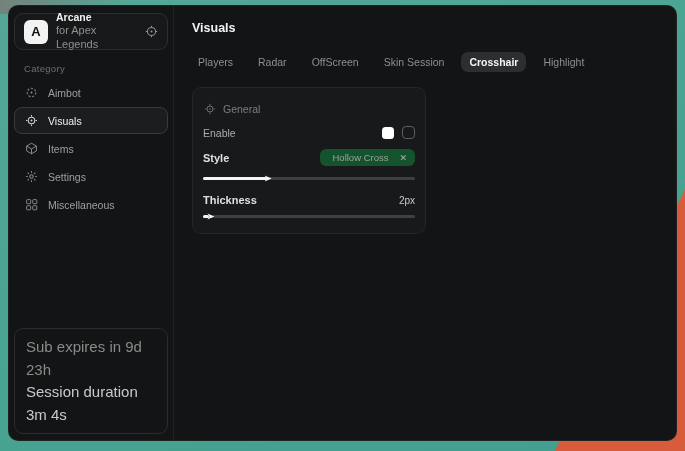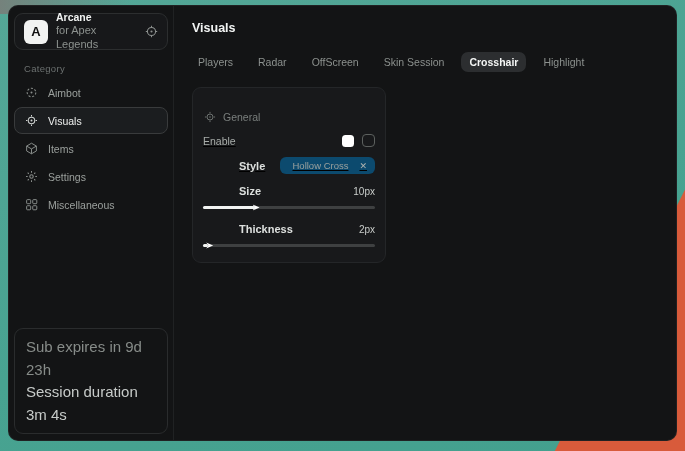--- a/index.html
+++ b/index.html
@@ -56,35 +56,35 @@
   }
   .sb-footer .l1 { color:#878c89; }
   .sb-footer .l2 { color:#c7cbc9; }
   
   .main { flex:1; padding:14px 16px; }
   .page-title { font-size:12.5px; font-weight:bold; color:#f2f4f3; margin:1px 0 17px 2px; }
   .tabs { display:flex; gap:9px; align-items:flex-start; margin:0 0 15px 0; }
   .tab { font-size:10.5px; color:#8c918e; padding:4px 8px; border-radius:7px; cursor:pointer; white-space:nowrap; }
   .tab.active { background:#2c2e30; color:#f4f6f5; font-weight:bold; }
   .panel {
-    width:194px; background:#18191b; border:1px solid #242628; border-radius:9px;
-    padding:22px 10px 13px 10px; margin-left:2px;
+    width:234px; background:#18191b; border:1px solid #242628; border-radius:9px;
+    padding:14px 10px 13px 10px; margin-left:2px;
   }
   .panel-header { display:flex; align-items:center; gap:7px; color:#7a7f7d; font-size:10.5px; margin:1px 0 11px 1px; }
   .panel-header .icn { display:flex; color:#6f7472; }
-  .row { display:flex; justify-content:space-between; align-items:center;text-decoration:underline; }
+  .row { display:flex; justify-content:space-between; align-items:center; }
   .row-enable { margin-bottom:10px; }
   .lbl-dim { font-size:10.5px; color:#a9aeab; }
-  .lbl { font-size:11px; font-weight:bold; color:#dde0de;margin-left:36px; }
+  .lbl { font-size:11px; font-weight:bold; color:#dde0de; }
   .controls { display:flex; align-items:center; gap:8px; }
   .swatch { width:12px; height:12px; border-radius:3.5px; cursor:pointer; }
   .checkbox { width:13px; height:13px; border-radius:4px; border:1.5px solid #5c605e; cursor:pointer; }
   .row-style { margin-bottom:11px; }
   .chip {
-    background:#0c4a6e; border-radius:6px; height:17px;
+    background:#14532d; border-radius:6px; height:17px;
     display:flex; align-items:center; gap:11px; padding:0 8px 0 12px;
     font-size:9.5px; color:#9aa09d; cursor:pointer;
   }
   .chip-x { color:#aeb3b0; font-size:9px; cursor:pointer; }
   .slider-group { margin-top:2px; }
   .slider-head { display:flex; justify-content:space-between; align-items:center; margin-bottom:9px; }
   .slider-val { font-size:10px; color:#c9cdca; }
   .track { height:3px; background:#3e4041; border-radius:2px; position:relative; margin-bottom:14px; cursor:pointer; }
   .track.last { margin-bottom:2px; }
   .fill { height:100%; background:#f2f4f3; border-radius:2px; position:relative; }
@@ -218,24 +218,20 @@
 
       <div class="row row-style">
         <span class="lbl">Style</span>
         <div class="chip">
           <span>Hollow Cross</span>
           <span class="chip-x">✕</span>
         </div>
       </div>
 
       <div class="slider-group">
-        <div class="slider-head">
-          <span class="lbl">Size</span>
-          <span class="slider-val">10px</span>
-        </div>
         <div class="track">
           <div class="fill" style="width: 30%;">
             <div class="thumb"></div>
           </div>
         </div>
       </div>
 
       <div class="slider-group">
         <div class="slider-head">
           <span class="lbl">Thickness</span>

